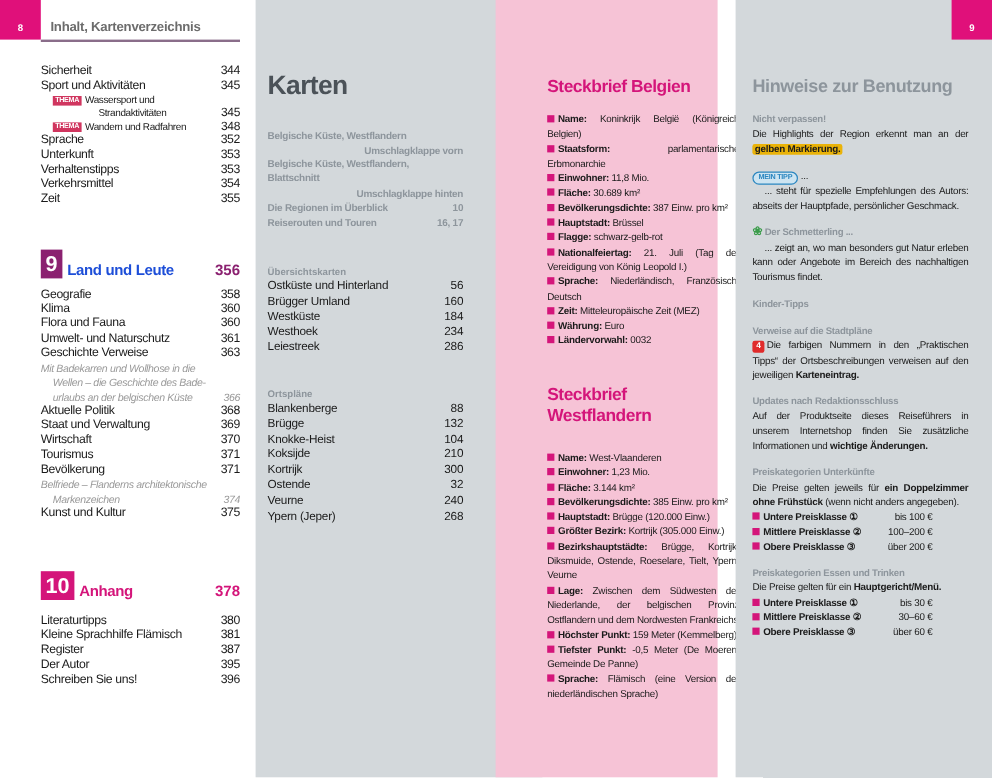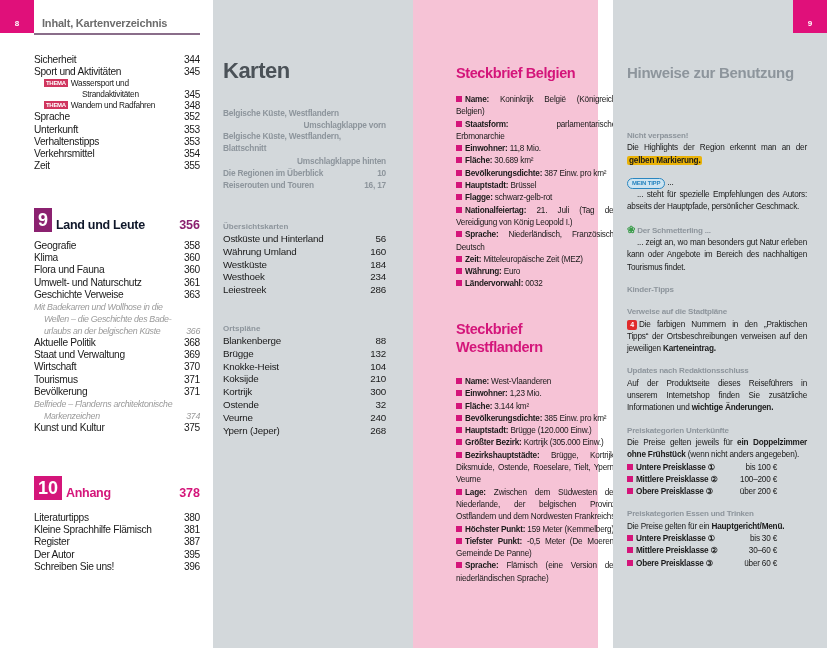--- a/index.html
+++ b/index.html
@@ -112,21 +112,21 @@
     <div class="toc-row">
         <span>Zeit</span>
         <span class="num">355</span>
       </div>
   </div>
 
   <div class="toc" style="top:208px;">
     <div class="chapter">
       <div class="left">
         <span class="chap-num" style="background:#8b2170;">9</span>
-        <span class="chap-title" style="color:#0f172a;">Land und Leute</span>
+        <span class="chap-title" style="color:#1d4ed8;">Land und Leute</span>
       </div>
       <span class="chap-page" style="color:#8b2170;">356</span>
     </div>
     <div class="toc-row">
         <span>Geografie</span>
         <span>358</span>
       </div>
     <div class="toc-row">
         <span>Klima</span>
         <span>360</span>
@@ -238,21 +238,21 @@
       </div>
   </div>
 
   <div class="maps-block" style="top:222px;">
     <div class="maps-sub">Übersichtskarten</div>
     <div class="maps-row">
         <span>Ostküste und Hinterland</span>
         <span>56</span>
       </div>
     <div class="maps-row">
-        <span>Währung Umland</span>
+        <span>Brügger Umland</span>
         <span>160</span>
       </div>
     <div class="maps-row">
         <span>Westküste</span>
         <span>184</span>
       </div>
     <div class="maps-row">
         <span>Westhoek</span>
         <span>234</span>
       </div>
@@ -332,21 +332,21 @@
     <div class="it"><span class="bullet"></span><b>Höchster Punkt:</b> <span>159 Meter (Kemmelberg)</span></div>
     <div class="it"><span class="bullet"></span><b>Tiefster Punkt:</b> <span>-0,5 Meter (De Moeren, Gemeinde De Panne)</span></div>
     <div class="it"><span class="bullet"></span><b>Sprache:</b> <span>Flämisch (eine Version der niederländischen Sprache)</span></div>
   </div>
 </div>
 
 <div class="col col-hints">
   <div class="page-tab right">9</div>
   <div class="hints-title">Hinweise zur Benutzung</div>
 
-  <div class="hints" style="top:94px;margin-top:36px;">
+  <div class="hints" style="top:94px;">
     <div class="sec">
       <div class="sh">Nicht verpassen!</div>
       <p><span>Die Highlights der Region erkennt man an der</span> <span class="hl">gelben Markierung.</span></p>
     </div>
     <div class="sec">
       <div><span class="mein-tipp">MEIN TIPP</span> <span>...</span></div>
       <p style="text-indent:10px">... steht für spezielle Empfehlungen des Autors: abseits der Hauptpfade, persönlicher Geschmack.</p>
     </div>
     <div class="sec">
       <div class="sh"><span class="butterfly">❀</span> <span>Der Schmetterling ...</span></div>

